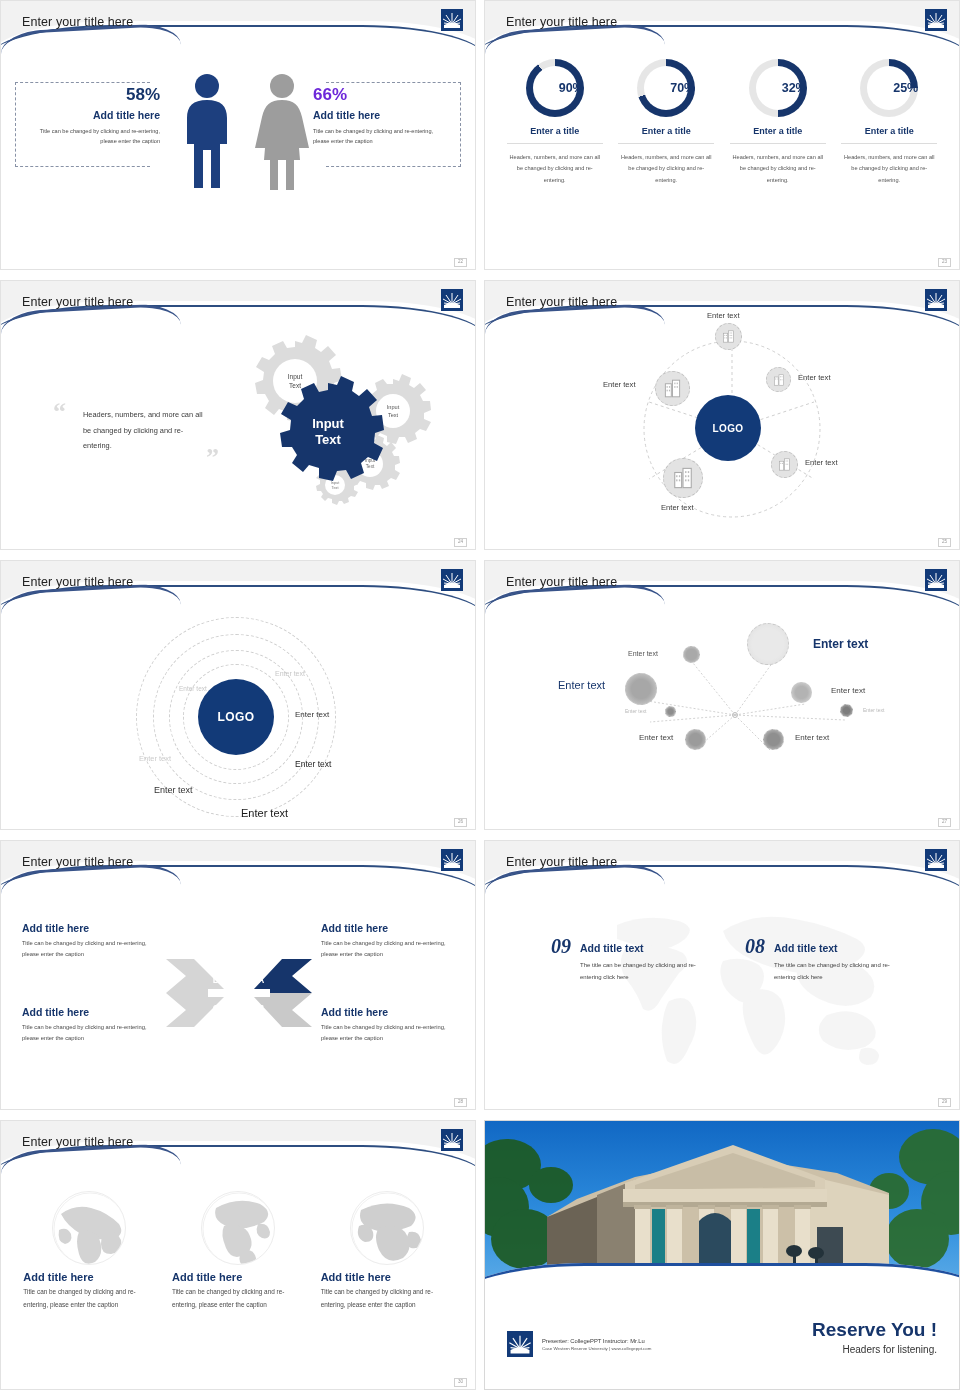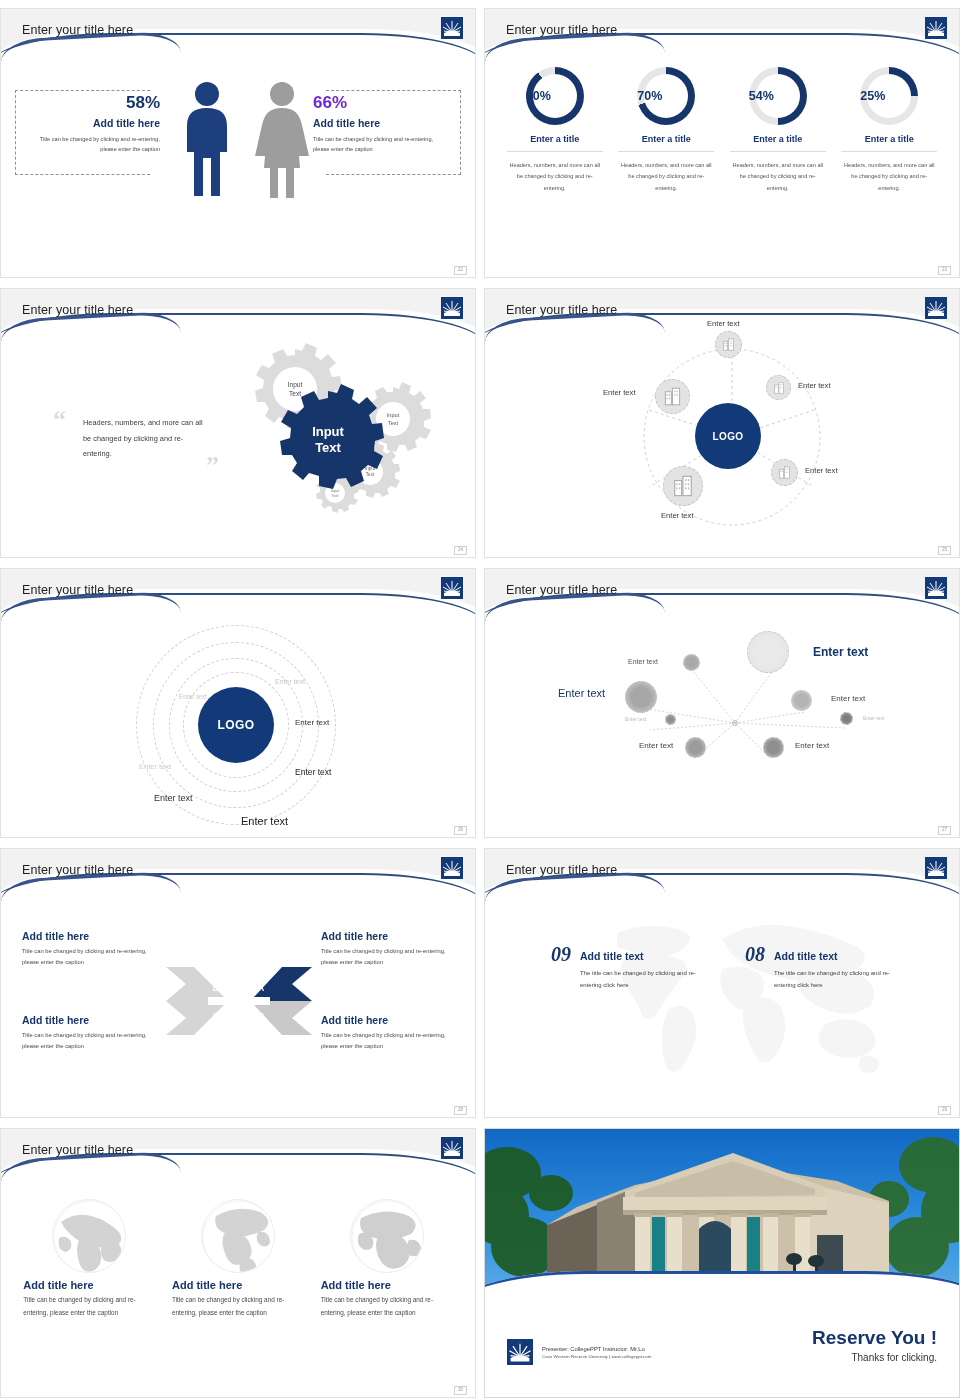--- a/index.html
+++ b/index.html
@@ -8,21 +8,21 @@
     background: #ffffff;
     font-family: "Liberation Sans", sans-serif;
     overflow: hidden;
   }
   .grid {
     display: grid;
     grid-template-columns: 476px 476px;
     grid-template-rows: repeat(5, 270px);
     column-gap: 8px;
     row-gap: 10px;
-    padding: 8px 0 0 0;
+    padding: 0 0 0 0;
   }
   .slide {
     position: relative;
     width: 476px; height: 270px;
     background: #fff;
     border: 1px solid #e2e2e2;
     overflow: hidden;
   }
   
   .hdr {
@@ -82,21 +82,21 @@
   .person { position:absolute; }
   .dash-box { position:absolute; border:1px dashed #8892a6; }
   .pct { font-size: 17px; font-weight: bold; }
   .addtitle { font-size: 10.5px; font-weight: bold; color:#16356b; }
   .cap { font-size: 5.6px; color:#4a4a4a; line-height: 1.85; }
 
   
   .donuts { display:flex; justify-content:space-around; padding: 12px 14px 0; }
   .dcol { width: 96px; text-align:center; }
   .donut { width: 58px; height: 58px; margin: 0 auto; border-radius:50%;
-           display:flex; align-items:center; justify-content:flex-start; position:relative; }
+           display:flex; align-items:center; justify-content:flex-end; position:relative; }
   .donut::after { content:''; position:absolute; inset:7px; background:#fff; border-radius:50%; }
   .donut span { position:relative; z-index:2; font-size:12.5px; font-weight:bold; color:#16356b; }
   .d-title { font-size:9px; font-weight:bold; color:#16356b; margin-top:9px;
              padding-bottom:7px; border-bottom:1px solid #dcdcdc; }
   .d-desc { font-size:5.6px; color:#555; line-height:2.05; margin-top:8px; }
   .quote { font-size:26px; color:#dcdcdc; font-weight:bold; position:absolute;
            font-family:"Liberation Serif", serif; line-height:1; }
   .gtxt { position:absolute; font-size:7.4px; color:#3b3b3b; line-height:2.1; }
 
   
@@ -237,21 +237,21 @@
         </div>
         <div class="dcol">
           <div class="donut" style="background:conic-gradient(#16356b 0 70%, #e6e6e6 70% 100%);">
             <span>70%</span>
           </div>
           <div class="d-title">Enter a title</div>
           <div class="d-desc">Headers, numbers, and more can all be changed by clicking and re-entering.</div>
         </div>
         <div class="dcol">
           <div class="donut" style="background:conic-gradient(#16356b 0 50%, #e6e6e6 50% 100%);">
-            <span>54%</span>
+            <span>32%</span>
           </div>
           <div class="d-title">Enter a title</div>
           <div class="d-desc">Headers, numbers, and more can all be changed by clicking and re-entering.</div>
         </div>
         <div class="dcol">
           <div class="donut" style="background:conic-gradient(#16356b 0 25%, #e6e6e6 25% 100%);">
             <span>25%</span>
           </div>
           <div class="d-title">Enter a title</div>
           <div class="d-desc">Headers, numbers, and more can all be changed by clicking and re-entering.</div>
@@ -835,21 +835,21 @@
 
         <path d="M224 170 L252 158 L280 170 Z" fill="#1a7fd4"></path>
       </svg>
 
       <div style="position:absolute;left:-40px;bottom:-58px;width:560px;height:92px;background:#fff;border-radius:50%/100%;"></div>
       <div style="position:absolute;left:-40px;bottom:-58px;width:560px;height:92px;border-radius:50%/100%;border-top:3px solid #1f4f9e;"></div>
     </div>
 
     <div style="position:absolute;right:22px;top:198px;text-align:right;">
       <div class="thanks-main">Reserve You !</div>
-      <div class="thanks-sub">Thanks for clicking.</div>
+      <div class="thanks-sub">Headers for listening.</div>
     </div>
 
     <div style="position:absolute;left:22px;top:210px;display:flex;align-items:center;gap:9px;">
       <div class="logo-badge" style="position:static;width:26px;height:26px;">
         <svg viewBox="0 0 22 22" width="26" height="26">
             <g stroke="#fff" stroke-width="1">
               <line x1="11" y1="15" x2="11" y2="4"></line>
               <line x1="11" y1="15" x2="5" y2="6"></line>
               <line x1="11" y1="15" x2="17" y2="6"></line>
               <line x1="11" y1="15" x2="2" y2="10"></line>

